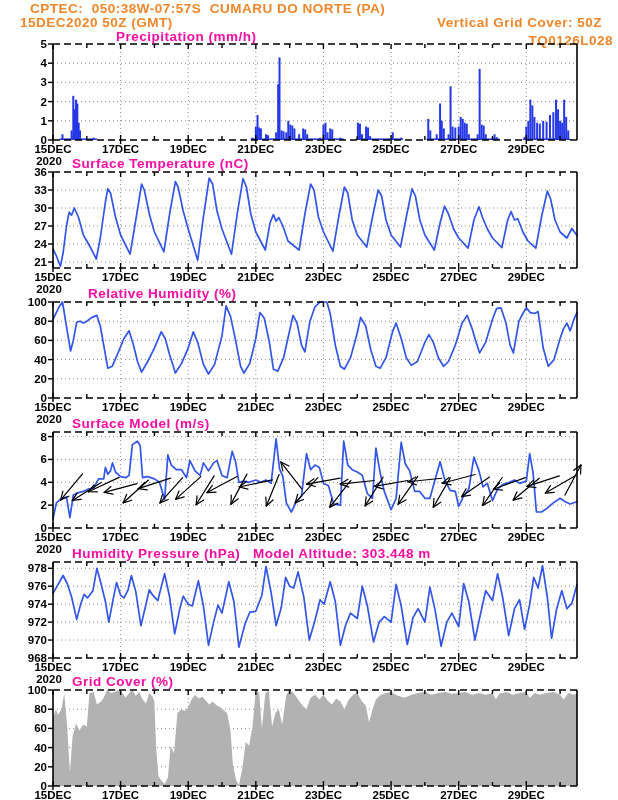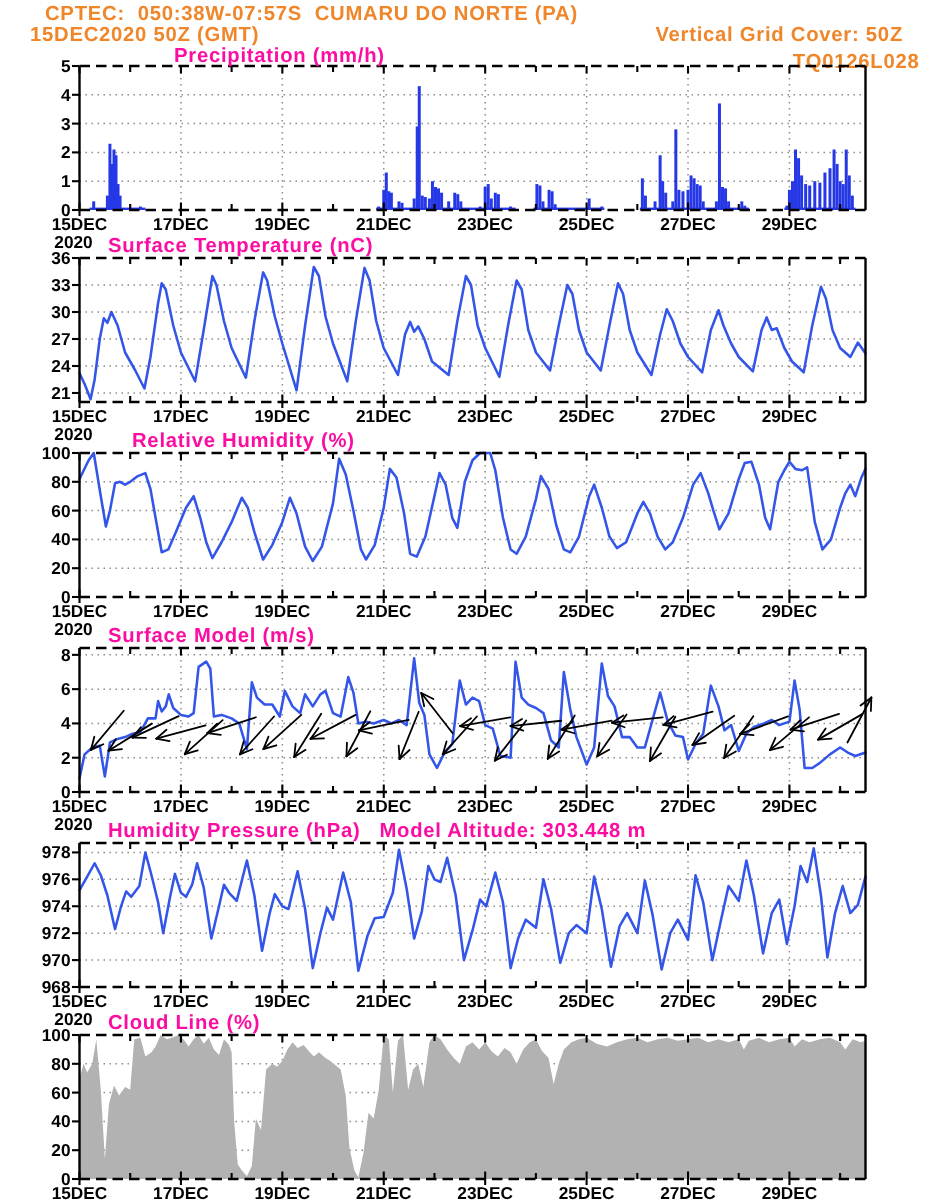--- a/index.html
+++ b/index.html
@@ -570,21 +570,21 @@
       <text class="ticktext" x="120.61290322580645" y="117" text-anchor="middle">17DEC</text>
       <text class="ticktext" x="188.2258064516129" y="117" text-anchor="middle">19DEC</text>
       <text class="ticktext" x="255.83870967741936" y="117" text-anchor="middle">21DEC</text>
       <text class="ticktext" x="323.4516129032258" y="117" text-anchor="middle">23DEC</text>
       <text class="ticktext" x="391.06451612903226" y="117" text-anchor="middle">25DEC</text>
       <text class="ticktext" x="458.6774193548387" y="117" text-anchor="middle">27DEC</text>
       <text class="ticktext" x="526.2903225806451" y="117" text-anchor="middle">29DEC</text>
       <text class="ticktext" x="49" y="129" text-anchor="middle">2020</text>
     </svg>
 
-  <div class="chart-title magenta" style="left:72px;top:674px;">Cloud Line (%)</div>
+  <div class="chart-title magenta" style="left:72px;top:674px;">Grid Cover (%)</div>
   <svg class="chart" style="top:682px;" viewBox="0 0 618 132">
       <line class="grid" x1="53" y1="84.8" x2="577" y2="84.8"></line>
       <line class="grid" x1="53" y1="65.6" x2="577" y2="65.6"></line>
       <line class="grid" x1="53" y1="46.400000000000006" x2="577" y2="46.400000000000006"></line>
       <line class="grid" x1="53" y1="27.19999999999999" x2="577" y2="27.19999999999999"></line>
       <line class="grid" x1="120.61290322580645" y1="8" x2="120.61290322580645" y2="104"></line>
       <line class="grid" x1="188.2258064516129" y1="8" x2="188.2258064516129" y2="104"></line>
       <line class="grid" x1="255.83870967741936" y1="8" x2="255.83870967741936" y2="104"></line>
       <line class="grid" x1="323.4516129032258" y1="8" x2="323.4516129032258" y2="104"></line>
       <line class="grid" x1="391.06451612903226" y1="8" x2="391.06451612903226" y2="104"></line>

